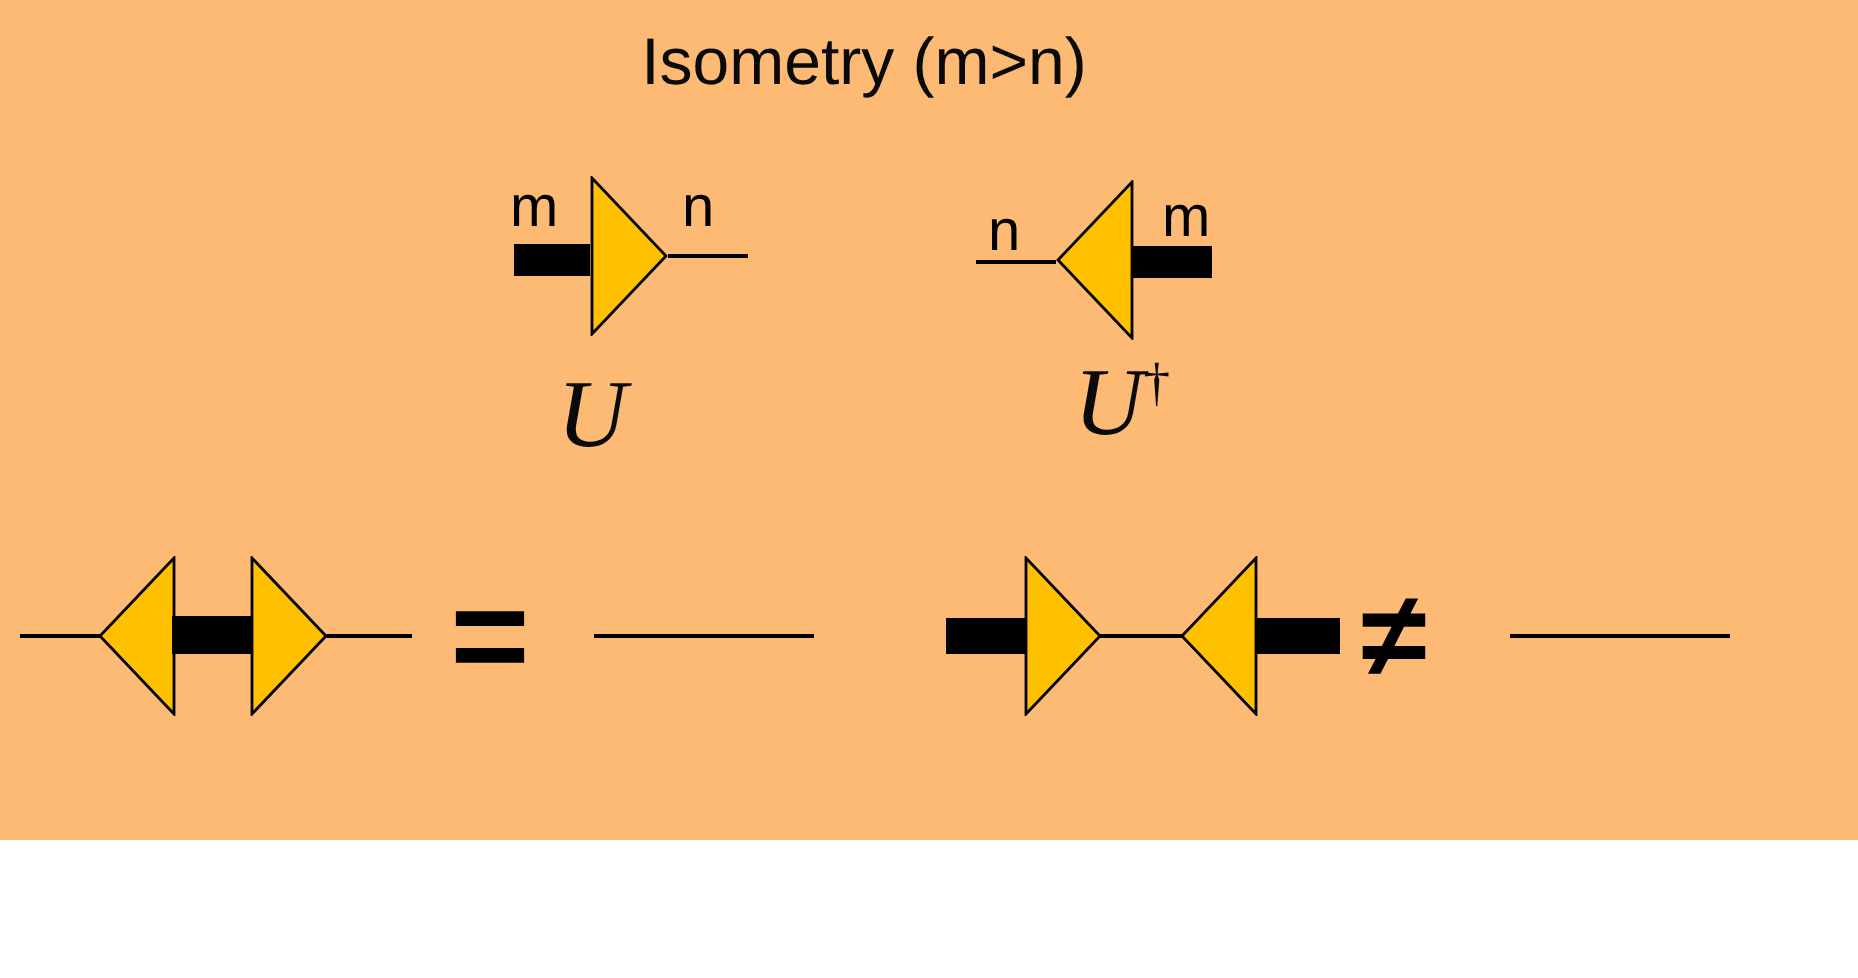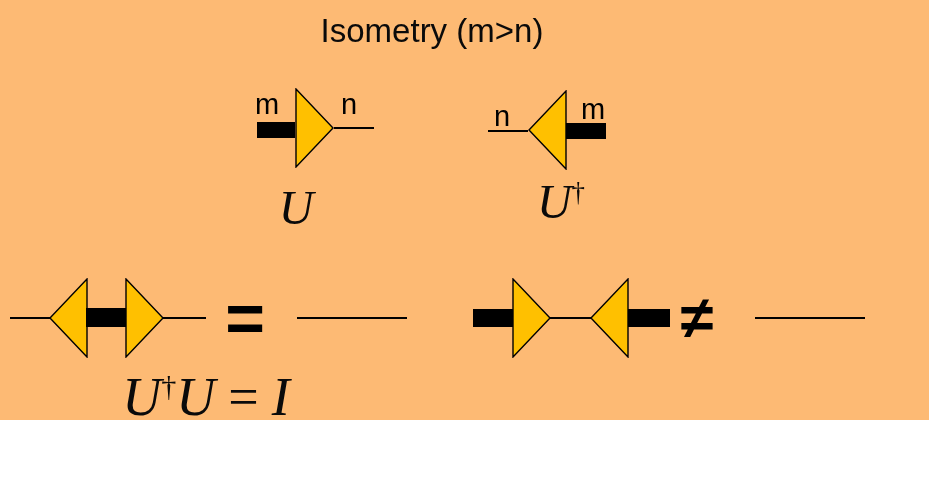--- a/index.html
+++ b/index.html
@@ -142,17 +142,14 @@
     <div class="wire" style="left:77px; top:39px; width:41px;"></div>
     <svg class="tri" style="left:117px; top:0px;" width="39" height="80" viewBox="0 0 39 80">
       <polygon points="38,1 38,79 1,40" stroke="#000000" stroke-width="1.4" fill="#FFC000"></polygon>
     </svg>
     <div class="bar" style="left:155px; top:31px; width:42px; height:18px;"></div>
   </div>
 
   <div class="rel-symbol rel-neq" style="left:672px; top:278px; width:50px;">≠</div>
   <div class="wire" style="left:755px; top:317px; width:110px;"></div>
 
-  <div class="caption caption-eq" style="left:56px; top:368px; width:300px;">
-    <span>U</span><span class="cap-sup">†</span><span>U</span><span class="cap-rel">=</span><span>I</span>
-  </div>
 
 </div>
 
 </body></html>

